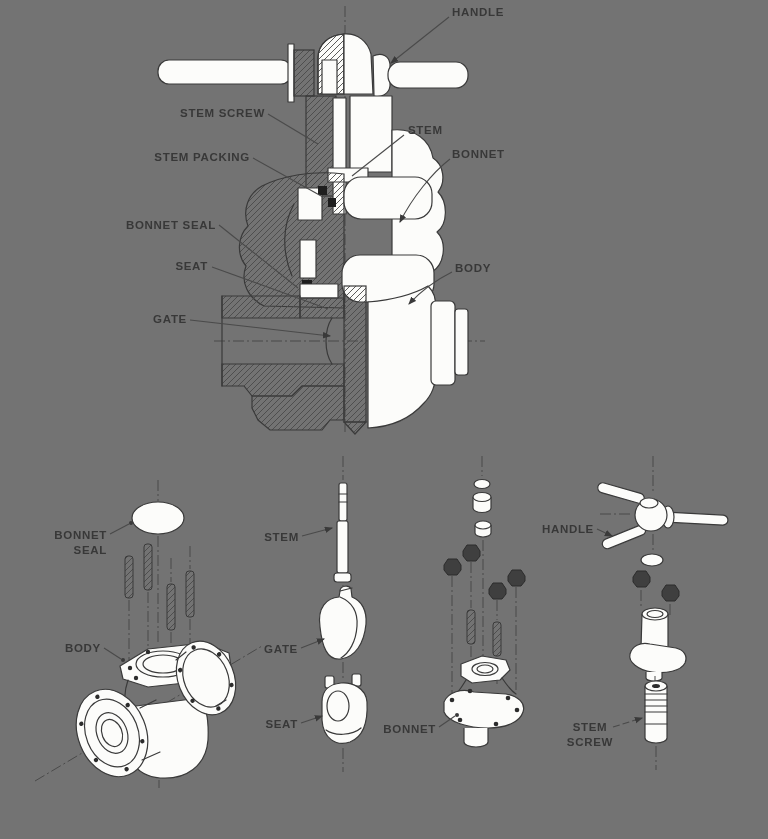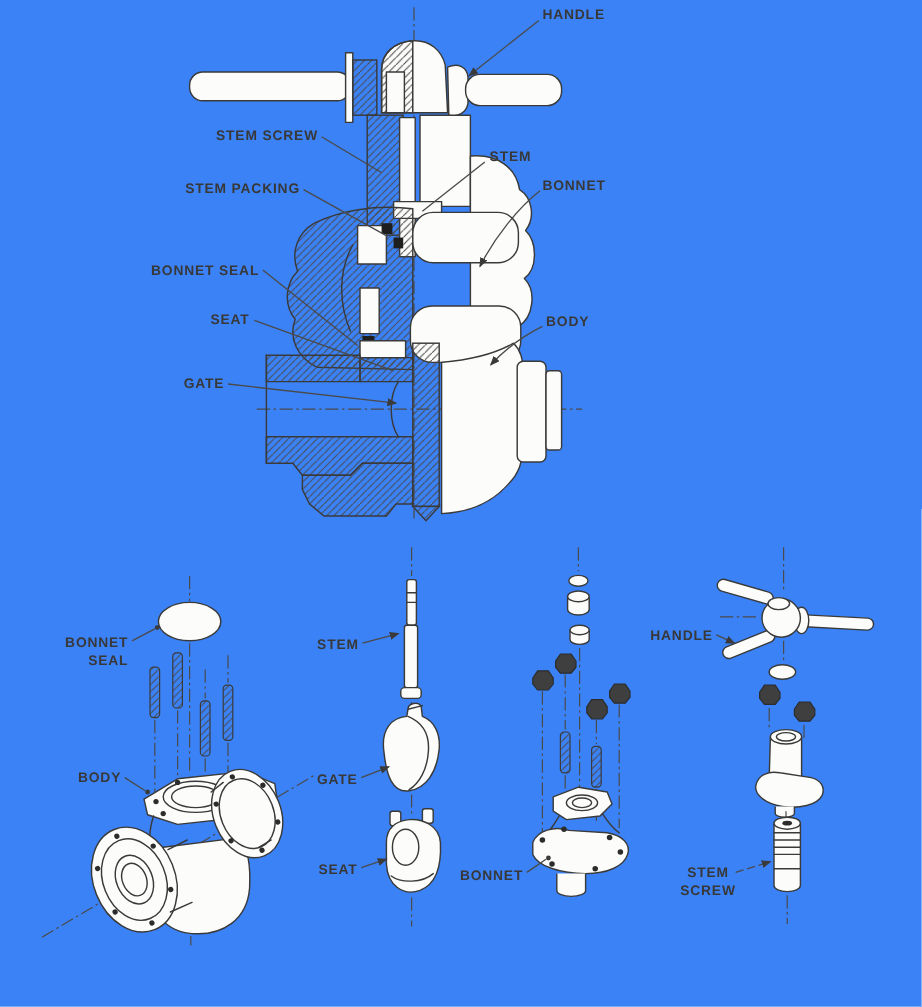--- a/index.html
+++ b/index.html
@@ -1,17 +1,17 @@
 <!DOCTYPE html>
 <html><head>
 <meta charset="utf-8">
 <style>
   html,body{margin:0;padding:0;}
   body{width:768px;height:839px;background:#ffffff;font-family:"Liberation Sans",sans-serif;}
-  .stage{position:relative;width:768px;height:839px;background:#3b82f6;overflow:hidden;}
+  .stage{position:relative;width:768px;height:839px;background:#737373;overflow:hidden;}
   svg{display:block;}
   .ln{fill:none;stroke:#3a3a3a;stroke-width:1.2;stroke-linejoin:round;stroke-linecap:round;}
   .fw{fill:#fcfcfa;stroke:#3a3a3a;stroke-width:1.2;stroke-linejoin:round;}
   .cl{fill:none;stroke:#4a4a4a;stroke-width:1;stroke-dasharray:11 3 2 3;}
   .ldr{fill:none;stroke:#4a4a4a;stroke-width:1.1;}
   .lbl{font-family:"Liberation Sans",sans-serif;font-size:11.5px;font-weight:600;fill:#383838;letter-spacing:.7px;}
   .dk{fill:#3f3f3f;stroke:#2c2c2c;stroke-width:1;}
 </style>
 </head>
 <body>

